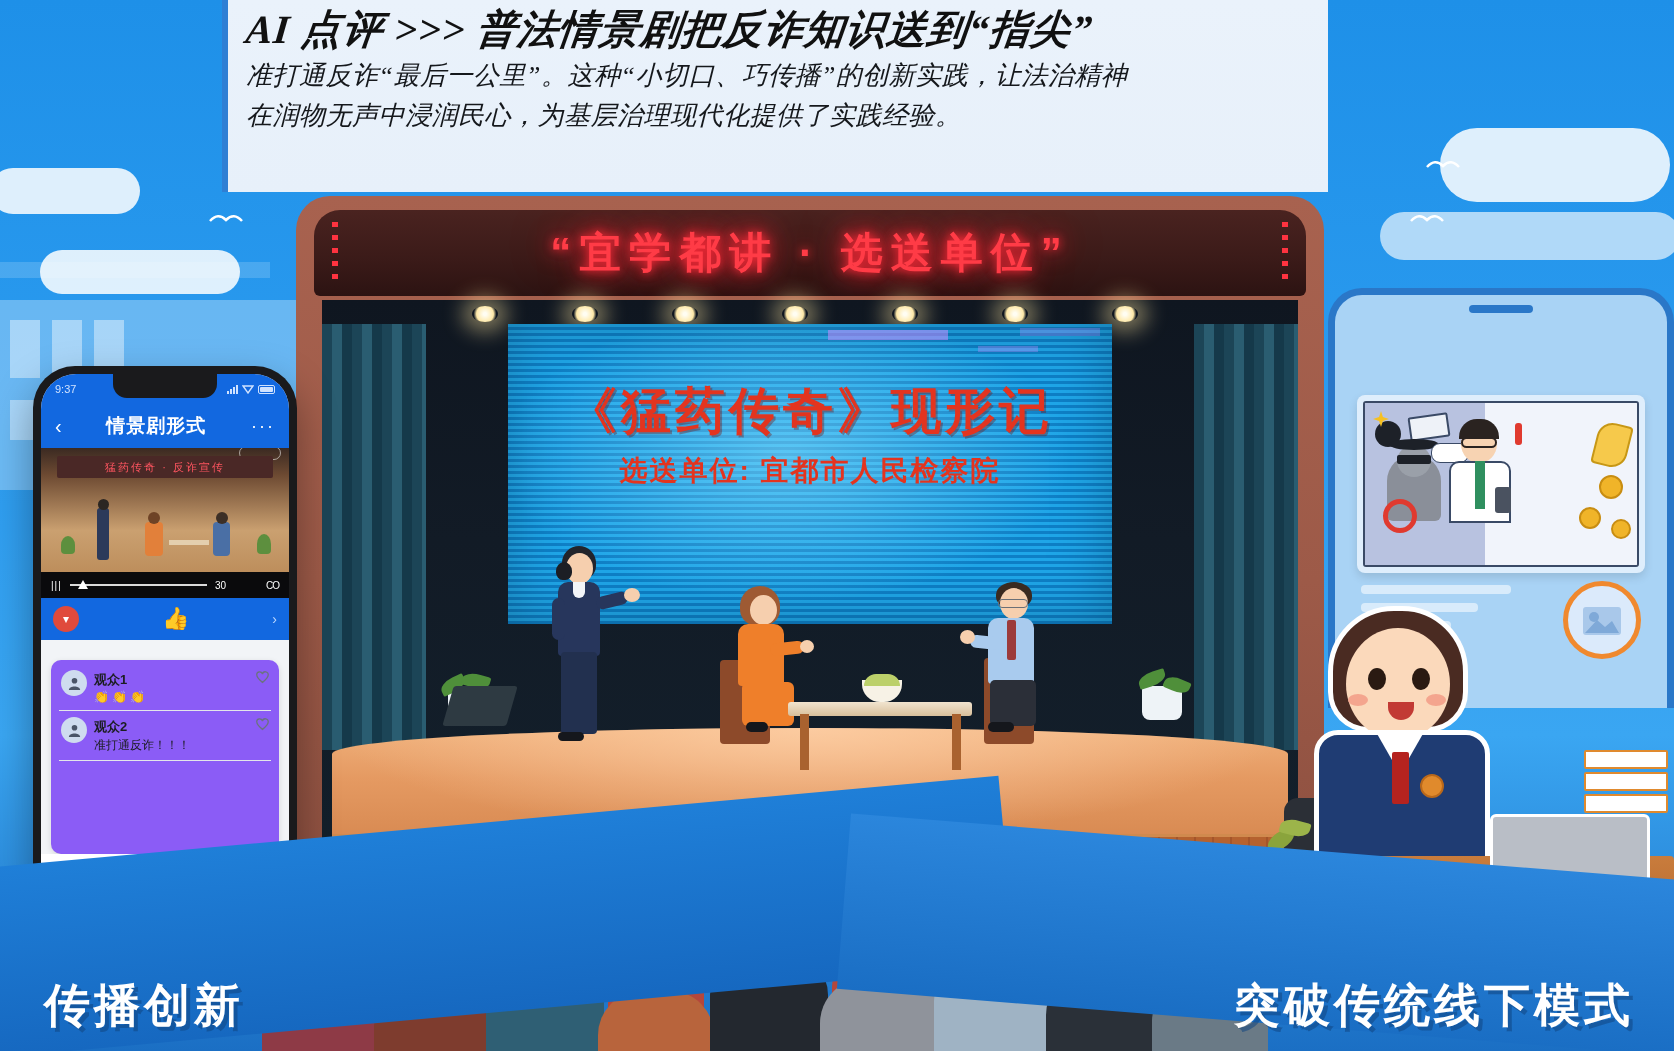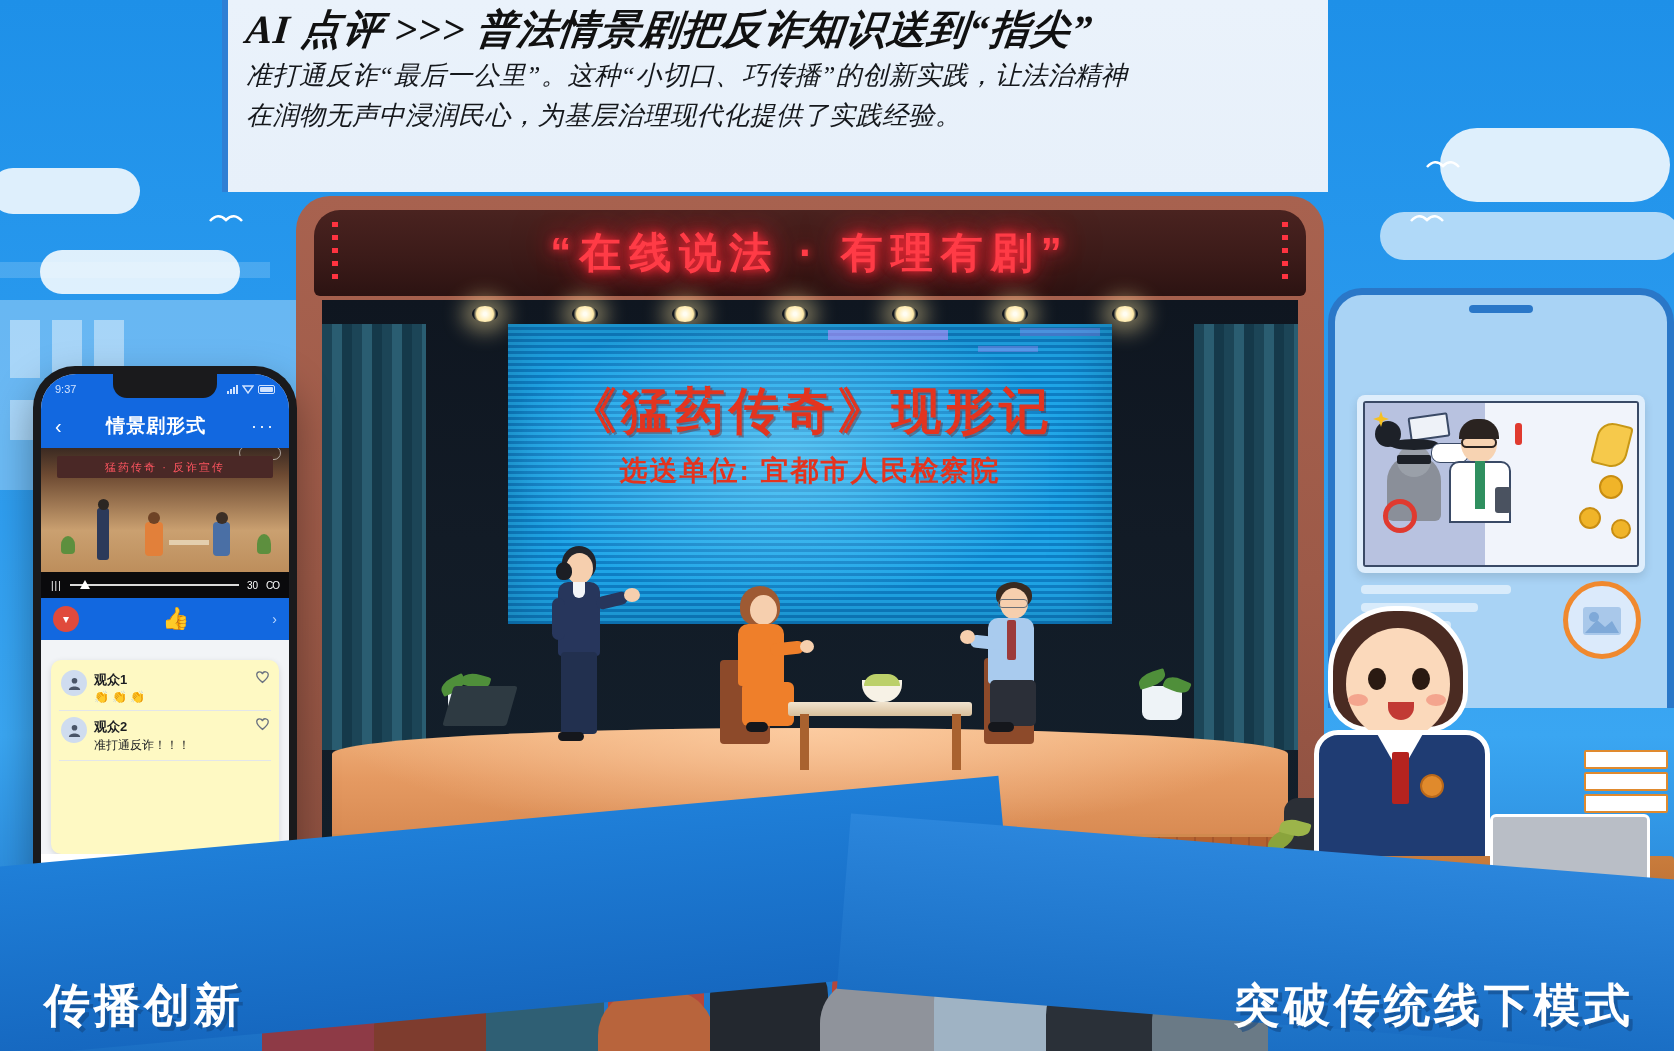--- a/index.html
+++ b/index.html
@@ -153,21 +153,21 @@
       color:#fff; font-size:10px; }
   #ph-prog { flex:1; height:2px; background:rgba(255,255,255,.85); position:relative; }
   #ph-prog-knob { position:absolute; left:6%; top:-4px; width:0; height:0;
       border-left:5px solid transparent; border-right:5px solid transparent;
       border-bottom:9px solid #fff; }
   #ph-like-bar { height:42px; background:#1268e0; display:flex; align-items:center;
       justify-content:space-between; padding:0 12px; }
   #ph-collapse { width:26px; height:26px; border-radius:50%; background:#e04a3c;
       display:flex; align-items:center; justify-content:center; color:#fff; font-size:12px; }
   #ph-comments { position:absolute; left:10px; right:10px; top:286px; bottom:44px;
-      background:#fef9c3; border-radius:10px; padding:4px 8px; overflow:hidden;
+      background:#8b5cf6; border-radius:10px; padding:4px 8px; overflow:hidden;
       box-shadow:0 2px 6px rgba(0,0,0,.12); }
   .cmt { display:flex; gap:7px; padding:6px 2px; border-bottom:1px solid #e3e6ea; }
   .cmt-av { width:26px; height:26px; border-radius:50%; background:#cfdcef;
       flex:0 0 26px; display:flex; align-items:center; justify-content:center; }
   .cmt-av svg { width:15px; height:15px; fill:#4a5568; }
   .cmt-main { flex:1; min-width:0; }
   .cmt-name { font-size:13px; font-weight:bold; color:#1b1d21; }
   .cmt-text { font-size:12px; color:#1b1d21; margin-top:1px; white-space:nowrap; }
   .cmt-heart svg { width:13px; height:13px; stroke:#6b7280; fill:none; stroke-width:1.6; }
   #ph-input-bar { position:absolute; left:0; right:0; bottom:0; height:44px;
@@ -274,21 +274,21 @@
       <div class="ai-line">在润物无声中浸润民心，为基层治理现代化提供了实践经验。</div>
     </div>
   </div>
 
   <div id="theatre">
     <div id="theatre-shell"></div>
 
     <div id="led-board">
       <div class="led-dots l"></div>
       <div class="led-dots r"></div>
-      <div id="led-text">“在线说法 · 有理有剧”</div>
+      <div id="led-text">“宜学都讲 · 选送单位”</div>
     </div>
 
     <div id="proscenium">
       <div class="spot" style="left:150px;"></div>
       <div class="spot" style="left:250px;"></div>
       <div class="spot" style="left:350px;"></div>
       <div class="spot" style="left:460px;"></div>
       <div class="spot" style="left:570px;"></div>
       <div class="spot" style="left:680px;"></div>
       <div class="spot" style="left:790px;"></div>
@@ -453,21 +453,21 @@
         </div>
         <div class="mini-actor" style="left:20px;top:88px;width:14px;height:18px;background:#5d8f3e;border-radius:50% 50% 4px 4px;"></div>
         <div class="mini-actor" style="right:18px;top:86px;width:14px;height:20px;background:#5d8f3e;border-radius:50% 50% 4px 4px;"></div>
 
         <div id="ph-controls">
           <span style="letter-spacing:1px;">|||</span>
           <span id="ph-prog">
             <span id="ph-prog-knob"></span>
           </span>
           <span>30</span>
-          <span style="letter-spacing:-1px;">CO</span>
+          <span style="letter-spacing:-1px;margin-left:32px;">CO</span>
         </div>
       </div>
 
       <div id="ph-like-bar">
         <span id="ph-collapse">▾</span>
         <span style="font-size:22px;">👍</span>
         <span style="color:#bcd8ff;font-size:14px;">›</span>
       </div>
 
       <div id="ph-comments">

